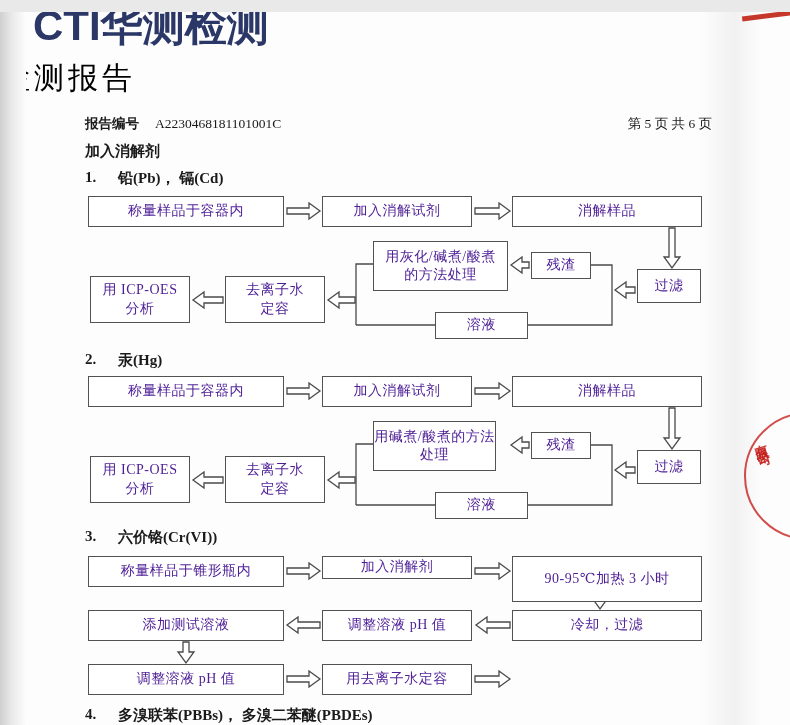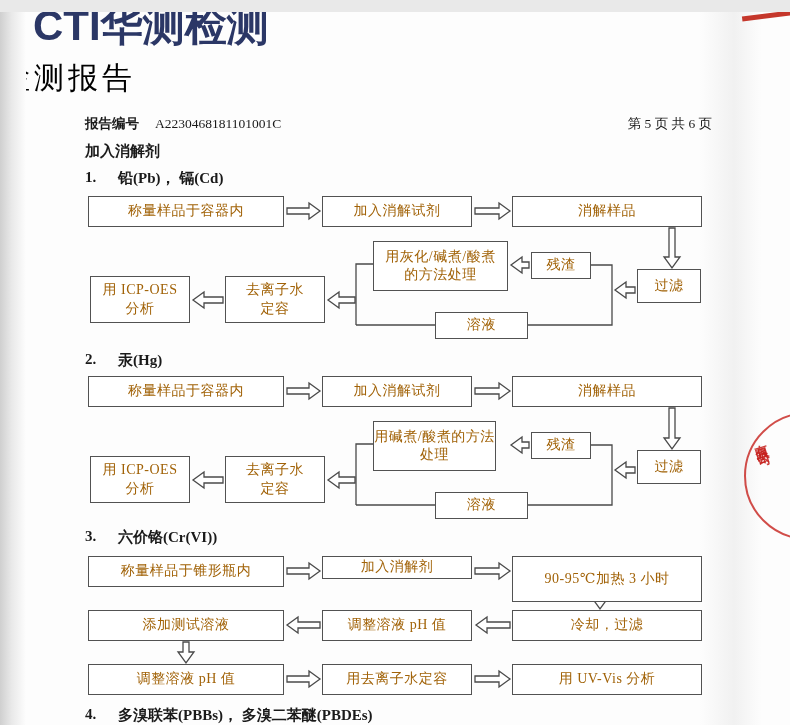--- a/index.html
+++ b/index.html
@@ -21,21 +21,21 @@
     font-size:30px; letter-spacing:4px; color:#000; z-index:2; }
   .meta { position:absolute; top:103px; left:85px; right:78px; display:flex;
     justify-content:space-between; font-size:13.5px; z-index:2; }
   .meta-label { font-weight:bold; margin-right:16px; }
   .process-title { position:absolute; top:130px; left:85px; font-weight:bold; font-size:15px; z-index:2; }
   .sec-head { position:absolute; left:85px; display:flex; font-weight:bold; font-size:15px; z-index:2; }
   .sec-num { width:33px; }
   .flow-svg { position:absolute; left:0; top:0; z-index:1; }
   .fbox { position:absolute; box-sizing:border-box; border:1.5px solid #525252; background:#fff;
     display:flex; align-items:center; justify-content:center; text-align:center;
-    white-space:pre-line; font-size:14px; line-height:1.3; letter-spacing:.5px; color:#a16207; z-index:2; }
+    white-space:pre-line; font-size:14px; line-height:1.3; letter-spacing:.5px; color:#4c1d95; z-index:2; }
   .stamp-circle { position:absolute; left:744px; top:400px; width:124px; height:124px;
     border:2.5px solid rgba(197,32,28,.8); border-radius:50%; z-index:4; }
   .stamp-text { position:absolute; left:749px; top:423px; z-index:4;
     writing-mode:vertical-rl; text-orientation:upright;
     color:rgba(197,32,28,.88); font-size:13px; font-weight:bold; letter-spacing:3px;
     transform:rotate(-16deg); }
 </style>
 </head>
 <body>
 
@@ -135,21 +135,20 @@
     <span>六价铬(Cr(VI))</span>
   </div>
   <div class="fbox" style="left:88px;top:544px;width:196px;height:31px">称量样品于锥形瓶内</div>
   <div class="fbox" style="left:322px;top:544px;width:150px;height:23px">加入消解剂</div>
   <div class="fbox" style="left:512px;top:544px;width:190px;height:46px">90-95℃加热 3 小时</div>
   <div class="fbox" style="left:88px;top:598px;width:196px;height:31px">添加测试溶液</div>
   <div class="fbox" style="left:322px;top:598px;width:150px;height:31px">调整溶液 pH 值</div>
   <div class="fbox" style="left:512px;top:598px;width:190px;height:31px">冷却，过滤</div>
   <div class="fbox" style="left:88px;top:652px;width:196px;height:31px">调整溶液 pH 值</div>
   <div class="fbox" style="left:322px;top:652px;width:150px;height:31px">用去离子水定容</div>
-  <div class="fbox" style="left:512px;top:652px;width:190px;height:31px">用 UV-Vis 分析</div>
 
   <div class="sec-head" style="top:694px">
     <span class="sec-num">4.</span>
     <span>多溴联苯(PBBs)， 多溴二苯醚(PBDEs)</span>
   </div>
   <div class="fbox" style="left:88px;top:718px;width:196px;height:31px"></div>
   <div class="fbox" style="left:322px;top:718px;width:150px;height:31px"></div>
   <div class="fbox" style="left:512px;top:718px;width:190px;height:31px"></div>
 
   <div class="stamp-circle"></div>

